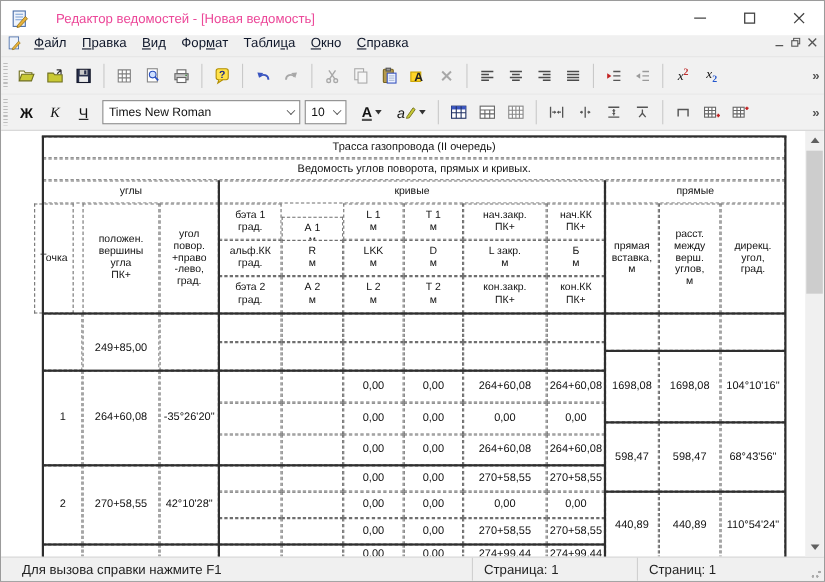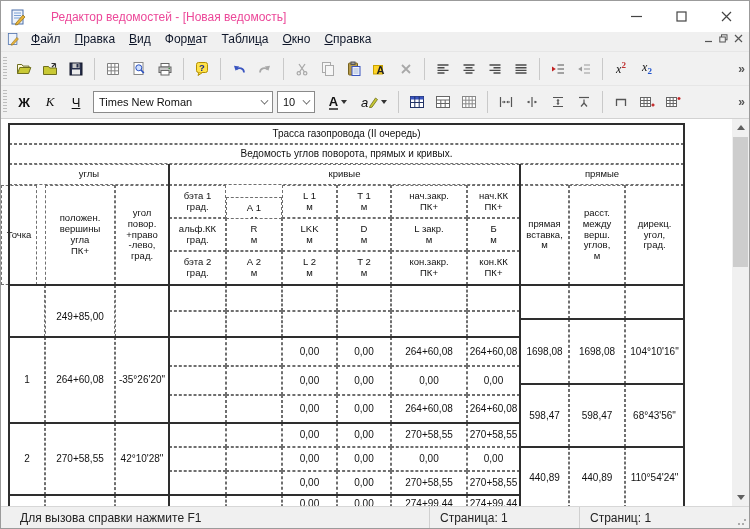--- a/index.html
+++ b/index.html
@@ -29,21 +29,21 @@
   .overflow{margin-left:auto;margin-right:5px;color:#555;font-size:12px;font-weight:bold;letter-spacing:-1px;}
   .txtbtn{font-size:13px;color:#111;}
   .combo{height:22px;background:#fff;border:1px solid #8a8a8a;display:flex;align-items:center;font-size:11px;color:#111;padding-left:5px;flex:0 0 auto;}
   .combo .chev{margin-left:auto;margin-right:4px;}
   .chev-glyph{display:block;width:7px;height:7px;border-right:1.4px solid #555;border-bottom:1.4px solid #555;transform:rotate(45deg) scale(.8);margin-top:-3px;}
   .ddarrow{width:0;height:0;border-left:3.5px solid transparent;border-right:3.5px solid transparent;border-top:4px solid #333;margin-left:3px;}
   .supsub{font-family:"Liberation Serif",serif;font-size:12px;font-style:italic;color:#111;}
   .supsub sup,.supsub sub{font-size:9px;font-style:normal;font-weight:bold;}
   
   .docarea{position:absolute;left:0;top:118px;right:0;bottom:22px;background:#ffffff;overflow:hidden;}
-  #table-layer{position:absolute;inset:0;}
+  #table-layer{position:absolute;inset:0;margin-left:30px;}
   .tc{position:absolute;border:1px dashed #6f6f6f;display:flex;align-items:center;justify-content:center;
       text-align:center;font-size:10px;color:#111;line-height:1.15;white-space:pre-line;background:#fff;}
   .tc.h{font-size:9.5px;}
   .tc.t{font-size:10px;}
   .tc.part{align-items:flex-start;padding-top:2px;}
   .mline{position:absolute;background:#2e2e2e;z-index:3;}
   
   .vscroll{position:absolute;top:0;bottom:0;right:0;width:17px;background:#f0f0f0;z-index:5;}
   .sarrow{position:absolute;left:0;width:17px;height:17px;display:flex;align-items:center;justify-content:center;}
   .sarrow.up{top:0;} .sarrow.down{bottom:0;}

